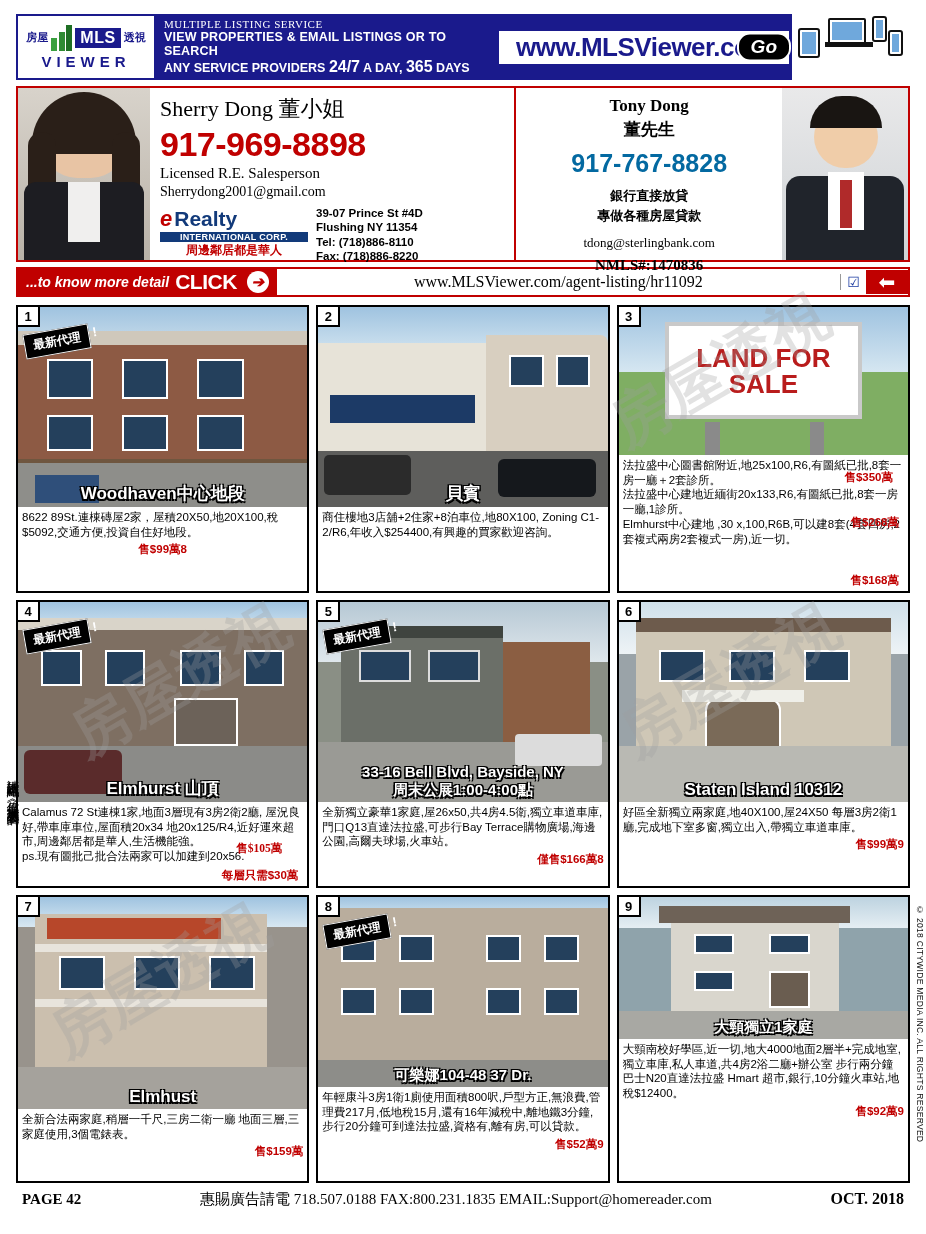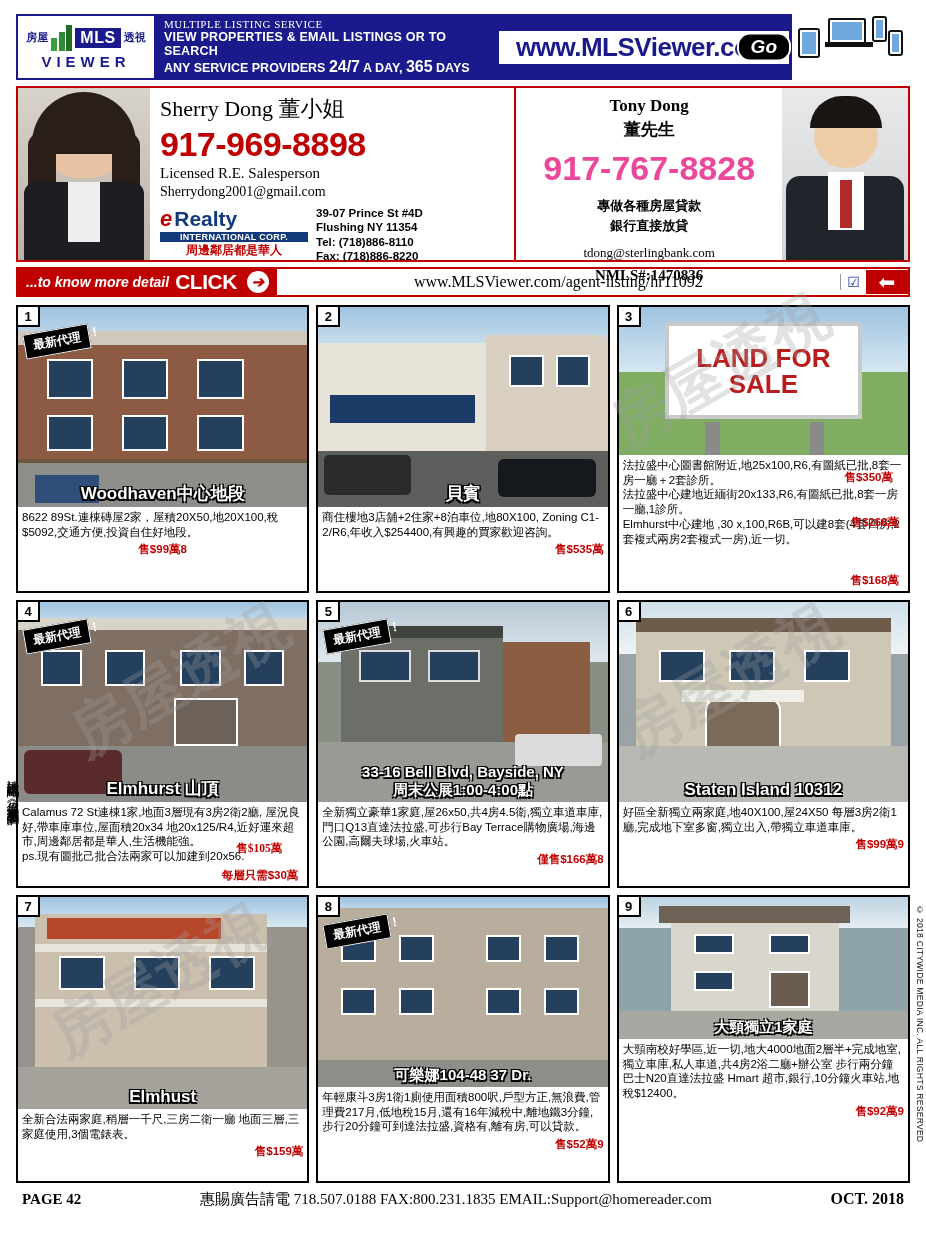--- a/index.html
+++ b/index.html
@@ -94,21 +94,21 @@
   .realty-top { display:flex; align-items:center; gap:2px; }
   .realty-e { color:#c00000; font-size:22px; font-weight:bold; font-style:italic; }
   .realty-word { font-size:21px; font-weight:bold; color:#123a7a; }
   .realty-sub { background:#123a7a; color:#fff; font-size:9px; font-weight:bold; text-align:center; letter-spacing:.3px;}
   .realty-cn { color:#c00000; font-size:12px; font-weight:bold; text-align:center; }
   .addr { font-size:11.5px; font-weight:bold; line-height:1.25; font-family:"Liberation Sans", sans-serif;}
   .agent-right { width:100%; display:flex; }
   .agent-right-info { flex:1; text-align:center; padding:8px 6px; }
   .r-name { font-family:"Liberation Serif", serif; font-weight:bold; font-size:17px; }
   .r-name2 { font-size:17px; font-weight:bold; margin-top:2px; }
-  .r-phone { color:#ec4899; font-size:34px; font-weight:bold; margin:8px 0 8px; }
+  .r-phone { color:#0369a1; font-size:25px; font-weight:bold; margin:8px 0 8px; }
   .r-line { font-size:13px; font-weight:bold; line-height:1.5; }
   .r-mail { font-family:"Liberation Serif", serif; font-size:13px; margin-top:10px; }
   .r-nmls { font-family:"Liberation Serif", serif; font-size:15px; font-weight:bold; margin-top:6px; }
 
   
   .clickbar {
     display:flex; align-items:center; height:30px; margin-top:5px;
     border:2px solid #c00000; background:#fff;
   }
   .cb-left {
@@ -268,22 +268,22 @@
           </div>
         </div>
       </div>
     </div>
 
     <div class="agent-right" style="flex:.88;">
       <div class="agent-right-info">
         <div class="r-name">Tony Dong</div>
         <div class="r-name2">董先生</div>
         <div class="r-phone">917-767-8828</div>
+        <div class="r-line">銀行直接放貸</div>
         <div class="r-line">專做各種房屋貸款</div>
-        <div class="r-line">銀行直接放貸</div>
         <div class="r-mail">tdong@sterlingbank.com</div>
         <div class="r-nmls">NMLS#:1470836</div>
       </div>
       <div class="agent-photo right" style="background:linear-gradient(#e9e9ea,#cfd3d6);">
         <div style="position:absolute;left:32px;top:18px;width:64px;height:62px;border-radius:32px;background:#f0cda9;"></div>
         <div style="position:absolute;left:28px;top:8px;width:72px;height:32px;border-radius:36px 36px 0 0;background:#191512;"></div>
         <div style="position:absolute;left:4px;top:88px;width:118px;height:88px;background:#20242b;border-radius:14px 14px 0 0;"></div>
         <div style="position:absolute;left:46px;top:84px;width:36px;height:58px;background:#fff;"></div>
         <div style="position:absolute;left:58px;top:92px;width:12px;height:48px;background:#b02a2a;"></div>
       </div>
@@ -339,21 +339,20 @@
         <div style="position:absolute;left:58%;top:14%;width:42%;height:58%;background:#d8cfc0;border-radius:0 8px 0 0;"></div>
         <div style="position:absolute;left:4%;top:44%;width:50%;height:14%;background:#1c3a66;"></div>
         <div class="win" style="left:66%;top:24%;width:12%;height:16%;"></div>
         <div class="win" style="left:82%;top:24%;width:12%;height:16%;"></div>
         <div style="position:absolute;left:0;bottom:0;right:0;height:28%;background:#5e5e5c;"></div>
         <div style="position:absolute;left:2%;bottom:6%;width:30%;height:20%;background:#2b2b2b;border-radius:5px;"></div>
         <div style="position:absolute;right:4%;bottom:5%;width:34%;height:19%;background:#15181c;border-radius:6px;"></div>
         <div class="overlay-title">貝賓</div>
       </div>
       <div class="desc">商住樓地3店舖+2住家+8泊車位,地80X100, Zoning C1-2/R6,年收入$254400,有興趣的買家歡迎咨詢。</div>
-      <div class="desc price" style="text-align:right;">售$535萬</div>
     </div>
 
     <div class="card">
       <div class="num">3</div>
       <div class="photo" style="height:148px;background:#8fbf6f;">
         <div class="sky" style="height:46%;"></div>
         <div style="position:absolute;left:0;bottom:0;right:0;height:56%;background:#7fae63;"></div>
         <div style="position:absolute;left:16%;top:10%;width:68%;height:66%;background:#fff;border:4px solid #c9c9c9;display:flex;align-items:center;justify-content:center;">
           <span style="color:#b91c1c;font-weight:bold;font-size:26px;line-height:1;text-align:center;">LAND FOR SALE</span>
         </div>

